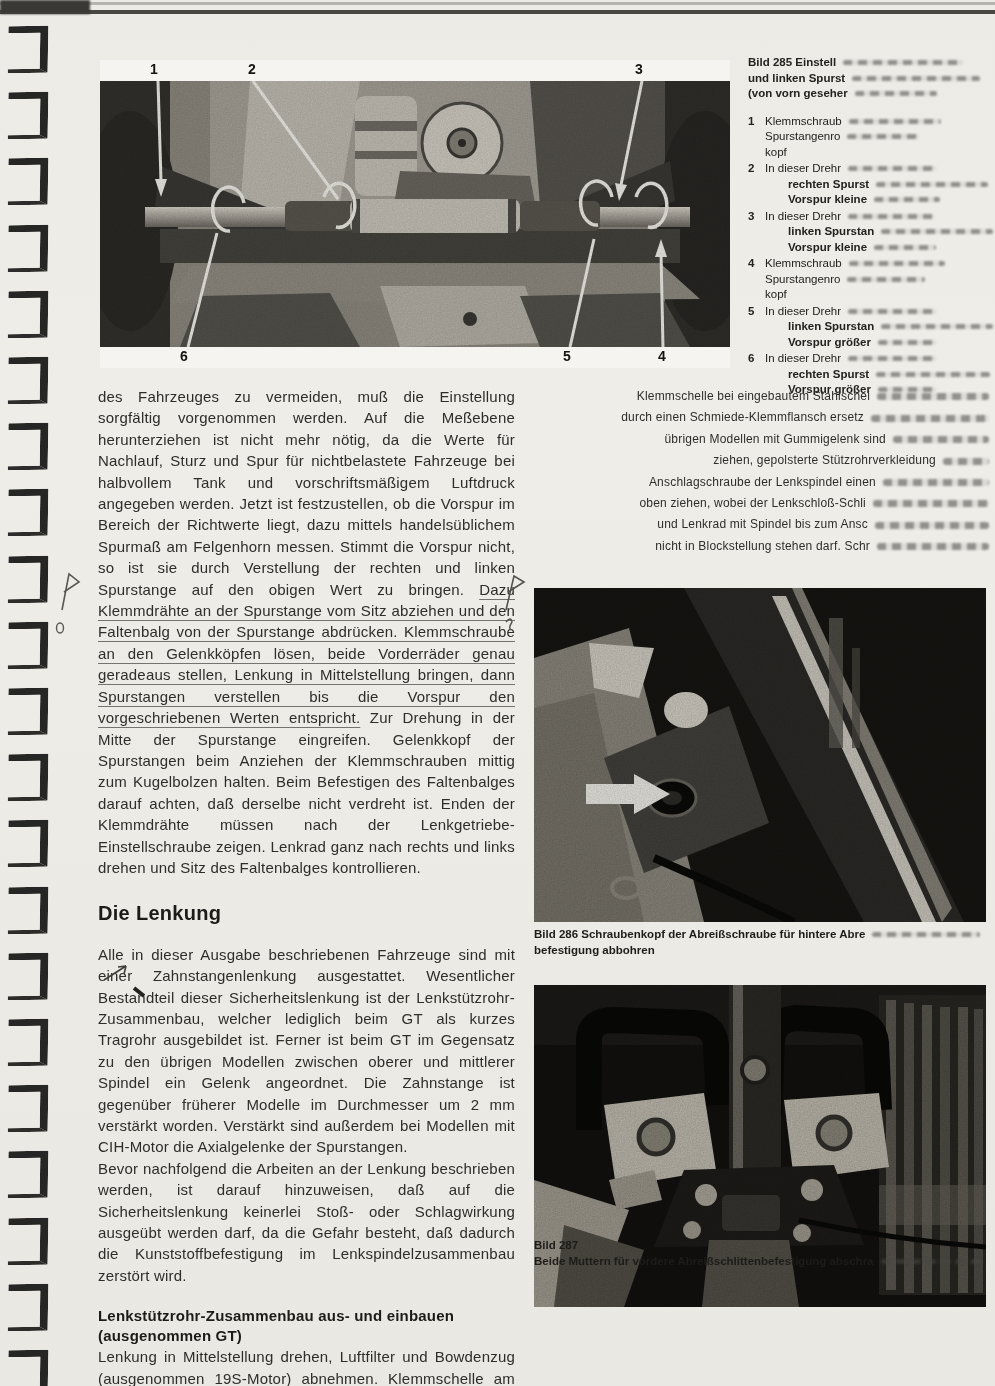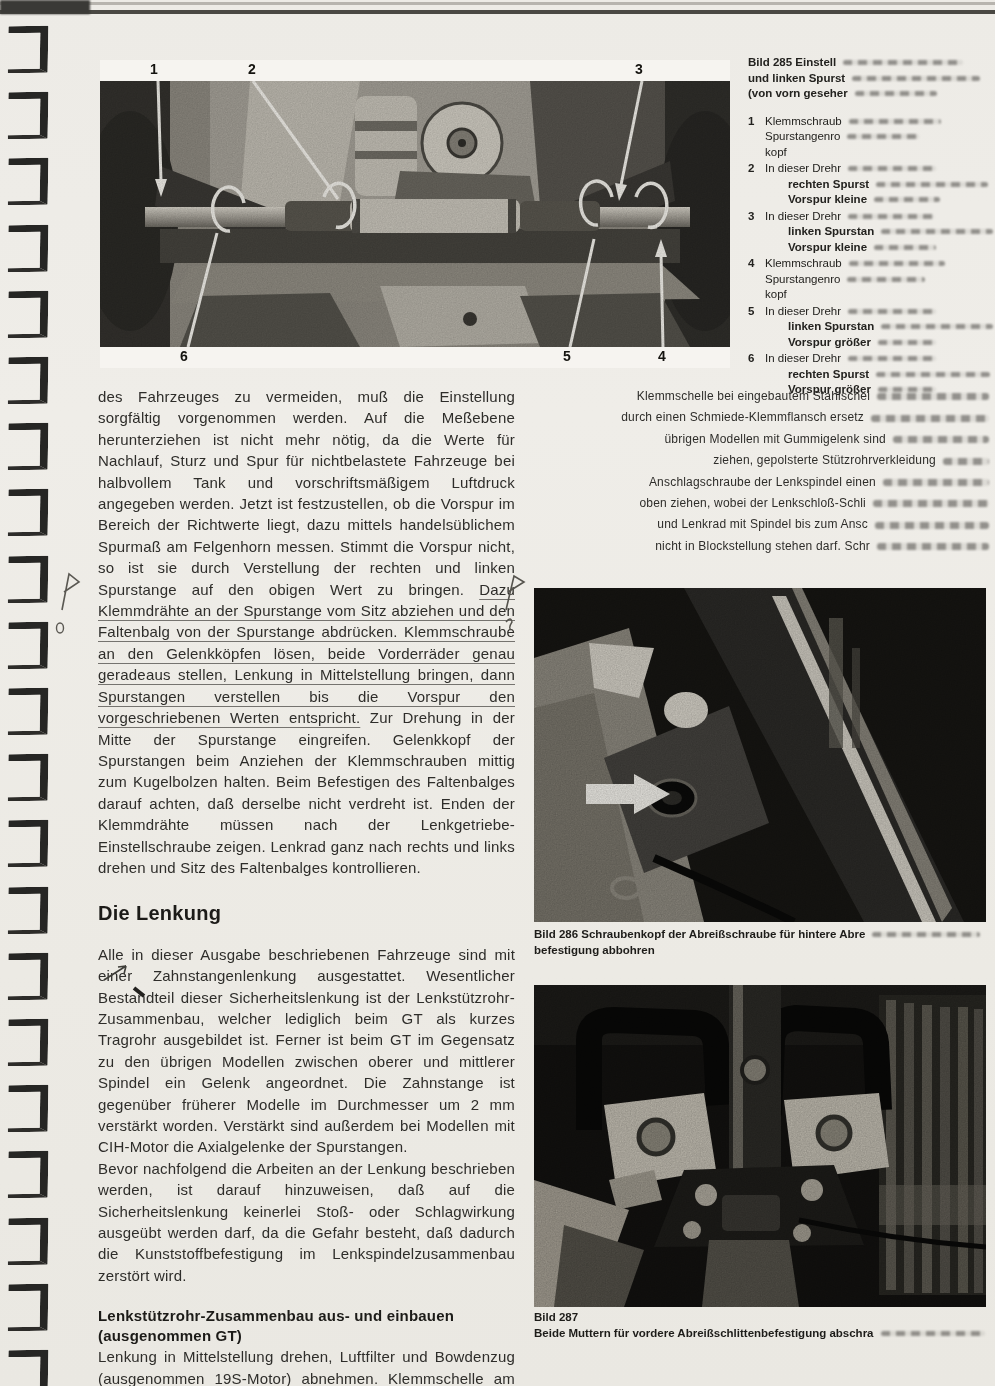--- a/index.html
+++ b/index.html
@@ -43,21 +43,21 @@
   .ul-pencil{text-decoration:underline;text-decoration-color:rgba(66,64,60,.7);text-underline-offset:3.5px;text-decoration-thickness:1.1px;}
   .h-lenkung{font-size:20px;font-weight:bold;color:#1c1b18;margin:25px 0 19px 0;letter-spacing:.3px;}
   .subhead{font-weight:bold;color:#1c1b18;margin-top:20px;line-height:20px;}
   .rightcol{position:absolute;left:533px;top:386px;width:456px;font-size:12px;line-height:21.4px;letter-spacing:.2px;text-align:right;}
   .rline{white-space:nowrap;}
   .rline .smudge{height:7px;}
   
   .fig286{position:absolute;left:534px;top:588px;width:452px;}
   .cap286{position:absolute;left:534px;top:926px;width:452px;font-size:11.5px;line-height:16px;font-weight:bold;color:#1d1c19;}
   .fig287{position:absolute;left:534px;top:985px;width:452px;}
-  .cap287{position:absolute;left:534px;top:1309px;width:452px;font-size:11.5px;line-height:16px;font-weight:bold;color:#1d1c19;}
+  .cap287{position:absolute;left:534px;top:1237px;width:452px;font-size:11.5px;line-height:16px;font-weight:bold;color:#1d1c19;}
   .capline{white-space:nowrap;}
   
   .pencil{position:absolute;pointer-events:none;}
 </style>
 </head>
 <body>
 
 <div id="page">
 
   <div class="top-rule-light"></div>

